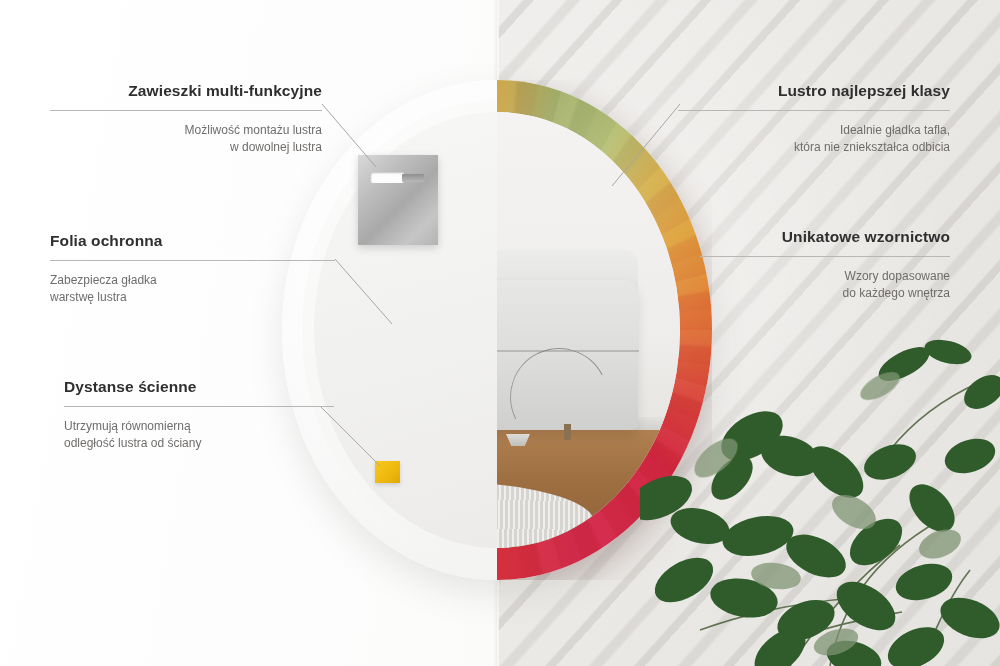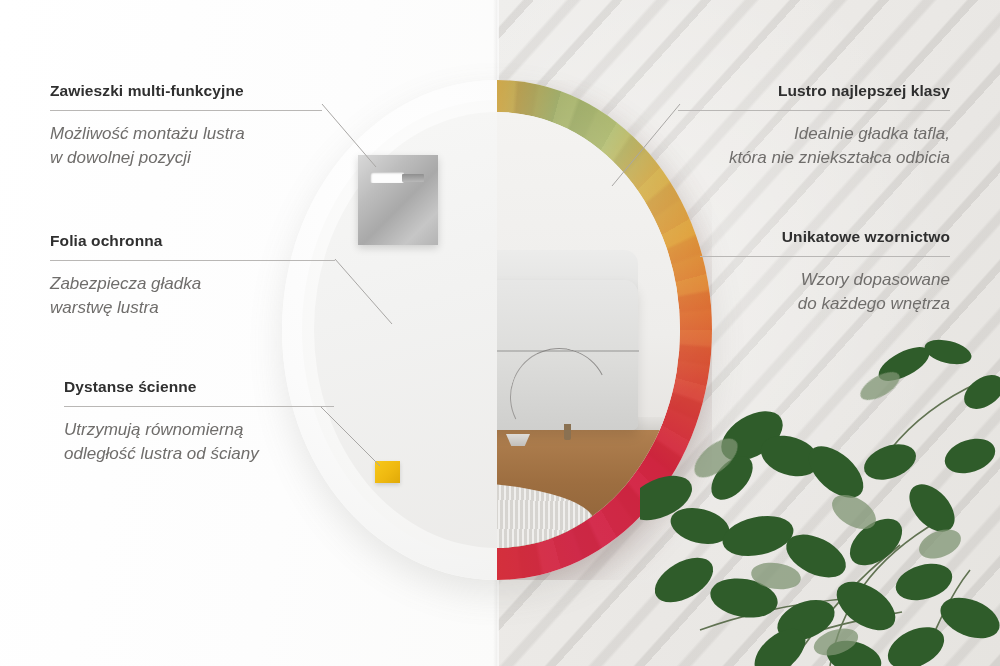--- a/index.html
+++ b/index.html
@@ -165,21 +165,21 @@
   .callout h3{
     margin:0;
     font-size:15.5px;font-weight:bold;color:#2f2f2f;
     letter-spacing:.1px;line-height:1.2;
   }
   .callout .rule{
     height:1px;background:#b9b7b5;margin-top:9px;
   }
   .callout p{
     margin:11px 0 0 0;
-    font-size:17px;color:#6f6d6b;line-height:1.45;font-weight:normal;font-style:italic;
+    font-size:12px;color:#6f6d6b;line-height:1.45;font-weight:normal;
   }
   .callout.right{text-align:right;}
 
   
   .leaders{position:absolute;left:0;top:0;width:1000px;height:666px;pointer-events:none;}
 
   
   .leaves{position:absolute;left:640px;top:330px;width:360px;height:336px;pointer-events:none;}
 </style>
 </head>
@@ -235,26 +235,26 @@
 
   <svg class="leaders">
     <g stroke="#a9a7a5" stroke-width="1" fill="none">
       <path d="M322 104 L376 167"></path>
       <path d="M335 259 L392 324"></path>
       <path d="M320 406 L380 466"></path>
       <path d="M680 104 L612 186"></path>
     </g>
   </svg>
 
-  <div class="callout" style="left:50px;top:82px;width:272px;">
+  <div class="callout" style="left:50px;top:82px;width:272px;text-align:right;">
     <h3>Zawieszki multi-funkcyjne</h3>
     <div class="rule"></div>
     <p>
       <span>Możliwość montażu lustra</span><br>
-      <span>w dowolnej pozycji</span>
+      <span>w dowolnej lustra</span>
     </p>
   </div>
 
   <div class="callout" style="left:50px;top:232px;width:285px;">
     <h3>Folia ochronna</h3>
     <div class="rule"></div>
     <p>
       <span>Zabezpiecza gładka</span><br>
       <span>warstwę lustra</span>
     </p>

